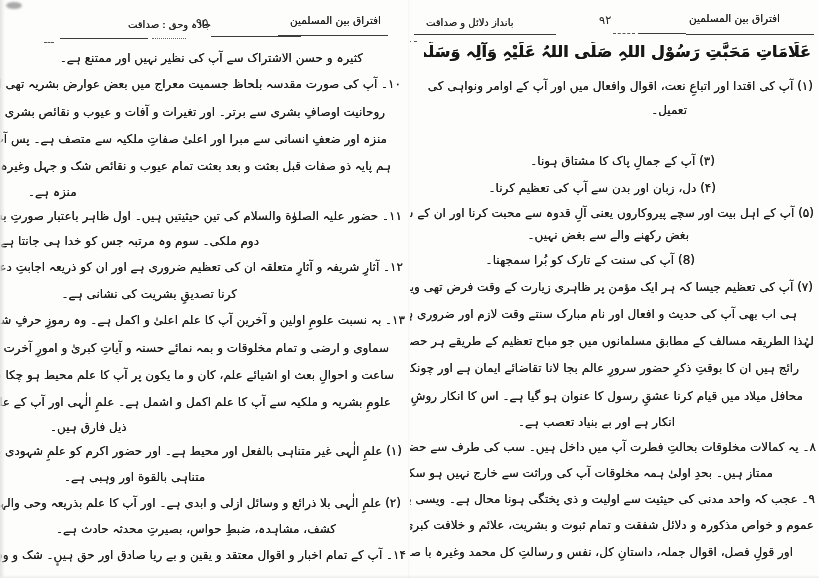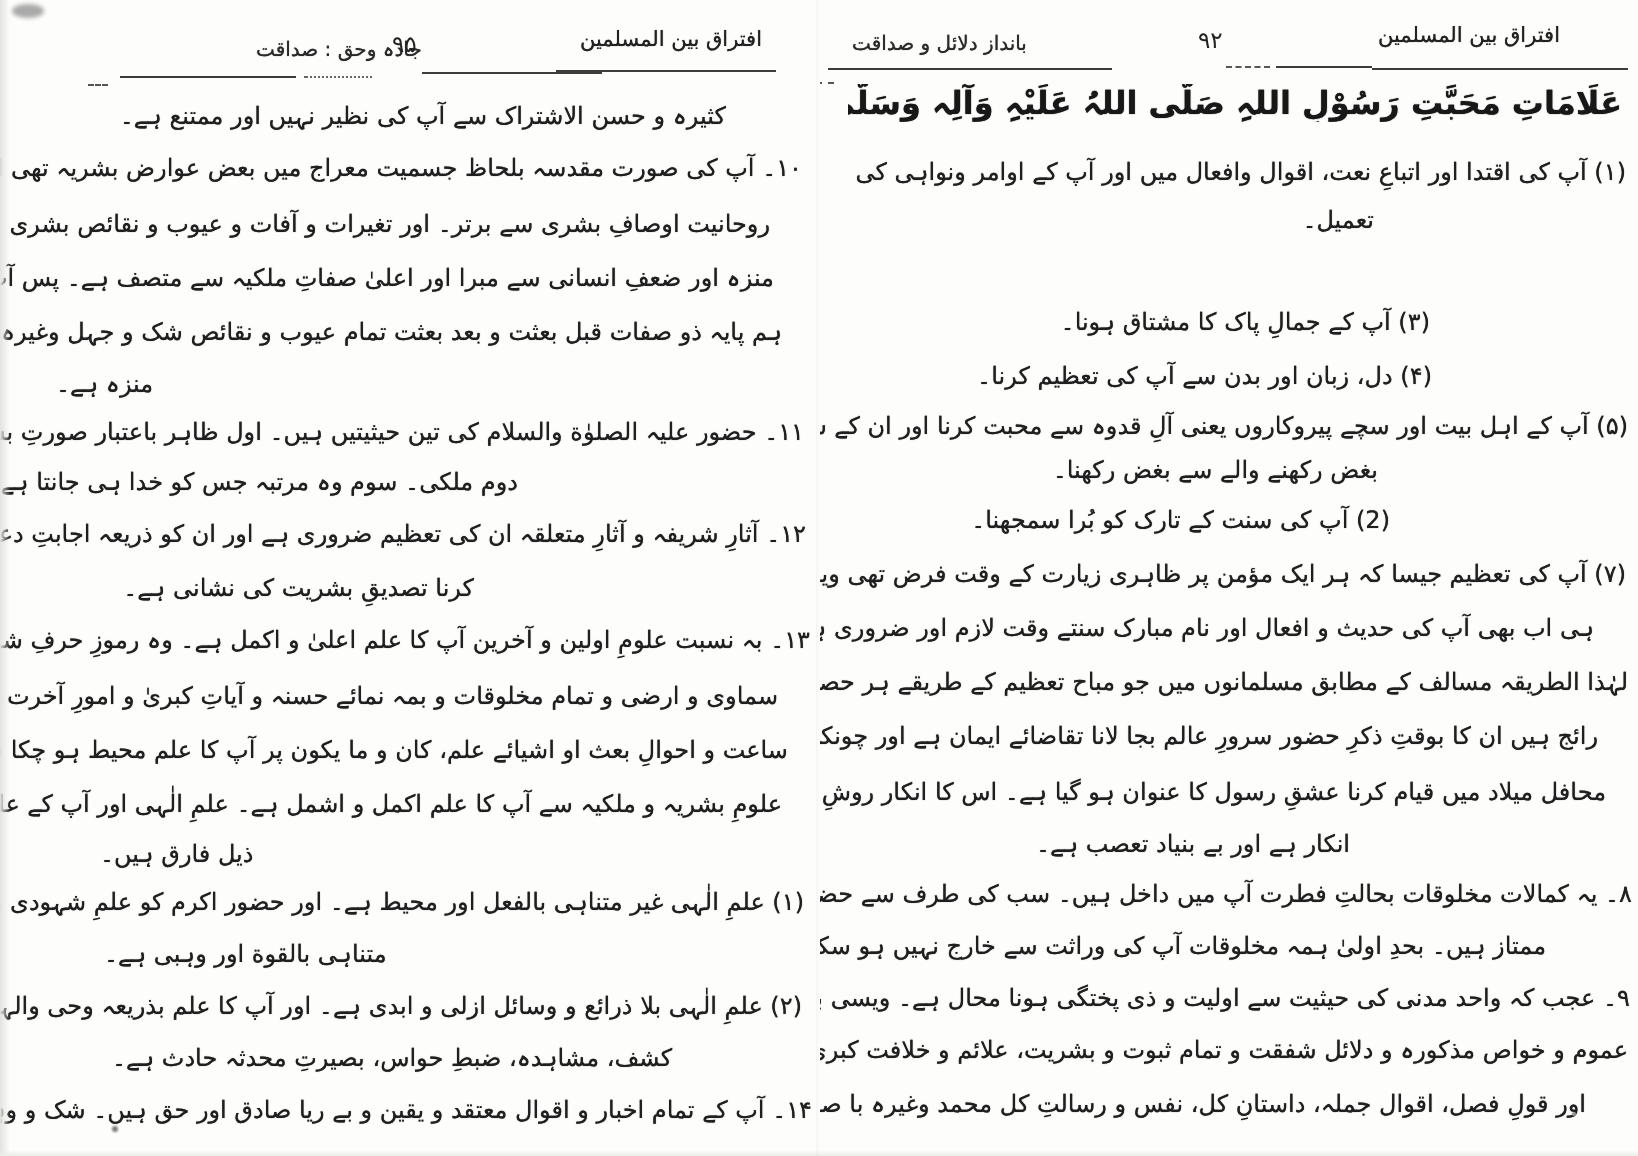--- a/index.html
+++ b/index.html
@@ -89,21 +89,21 @@
         <div class="line" style="top: 208px; right: 7px;">۱۱۔ حضور علیہ الصلوٰة والسلام کی تین حیثیتیں ہیں۔ اول ظاہر باعتبار صورتِ بشر</div>
         <div class="line" style="top: 233px; right: 150px;">دوم ملکی۔ سوم وہ مرتبہ جس کو خدا ہی جانتا ہے۔</div>
         <div class="line" style="top: 259px; right: 6px;">۱۲۔ آثارِ شریفہ و آثارِ متعلقہ ان کی تعظیم ضروری ہے اور ان کو ذریعہ اجابتِ دعا خیال</div>
         <div class="line" style="top: 286px; right: 172px;">کرنا تصدیقِ بشریت کی نشانی ہے۔</div>
         <div class="line" style="top: 312px; right: 4px;">۱۳۔ بہ نسبت علومِ اولین و آخرین آپ کا علم اعلیٰ و اکمل ہے۔ وہ رموزِ حرفِ شریف تک حکمت</div>
         <div class="line" style="top: 340px; right: 20px;">سماوی و ارضی و تمام مخلوقات و بمہ نمائے حسنہ و آیاتِ کبریٰ و امورِ آخرت و اشراطِ</div>
         <div class="line" style="top: 367px; right: 15px;">ساعت و احوالِ بعث او اشیائے علم، کان و ما یکون پر آپ کا علم محیط ہو چکا ہے۔ تمام</div>
         <div class="line" style="top: 394px; right: 18px;">علومِ بشریہ و ملکیہ سے آپ کا علم اکمل و اشمل ہے۔ علمِ الٰہی اور آپ کے علم میں امور</div>
         <div class="line" style="top: 419px; left: 50px;">ذیل فارق ہیں۔</div>
         <div class="line" style="top: 443px; right: 7px;">(۱) علمِ الٰہی غیر متناہی بالفعل اور محیط ہے۔ اور حضور اکرم کو علمِ شہودی بالفعل وغیر</div>
-        <div class="line" style="top: 469px; left: 52px;">متناہی بالقوة اور وہبی ہے۔</div>
+        <div class="line" style="top: 469px; left: 64px;">متناہی بالقوة اور وہبی ہے۔</div>
         <div class="line" style="top: 495px; right: 8px;">(۲) علمِ الٰہی بلا ذرائع و وسائل ازلی و ابدی ہے۔ اور آپ کا علم بذریعہ وحی والہام،</div>
         <div class="line" style="top: 521px; left: 56px; text-align: right;">کشف، مشاہدہ، ضبطِ حواس، بصیرتِ محدثہ حادث ہے۔</div>
         <div class="line" style="top: 547px; right: 3px;">۱۴۔ آپ کے تمام اخبار و اقوال معتقد و یقین و بے ریا صادق اور حق ہیں۔ شک و وہم و تخیل</div>
       </div>
   </div>
 
   <div class="page page-right">
     <span class="hdr-section" style="left:16px;top:17px;">بانداز دلائل و صداقت</span>
     <div class="rule" style="left:4px;top:34px;width:142px;"></div>
     <div class="rule dashed" style="left:-2px;top:41px;width:9px;"></div>
@@ -116,22 +116,22 @@
     <div class="rule" style="left:276px;top:34px;width:128px;"></div>
 
     <div class="chapter-heading">عَلَامَاتِ مَحَبَّتِ رَسُوْلِ اللہِ صَلَّی اللہُ عَلَیْہِ وَآلِہ وَسَلَّم</div>
 
     <div class="page-body">
         <div class="line" style="top: 78px; right: 6px;">(۱) آپ کی اقتدا اور اتباعِ نعت، اقوال وافعال میں اور آپ کے اوامر ونواہی کی</div>
         <div class="line" style="top: 102px; right: 132px;">تعمیل۔</div>
         <div class="line" style="top: 153px; right: 104px;">(۳) آپ کے جمالِ پاک کا مشتاق ہونا۔</div>
         <div class="line" style="top: 180px; right: 103px;">(۴) دل، زبان اور بدن سے آپ کی تعظیم کرنا۔</div>
         <div class="line" style="top: 205px; right: 5px;">(۵) آپ کے اہل بیت اور سچے پیروکاروں یعنی آلِ قدوہ سے محبت کرنا اور ان کے ساتھ</div>
-        <div class="line" style="top: 227px; right: 130px;">بغض رکھنے والے سے بغض رکھنا۔</div>
-        <div class="line" style="top: 252px; right: 124px;">(2) آپ کی سنت کے تارک کو بُرا سمجھنا۔</div>
+        <div class="line" style="top: 227px; right: 130px;">بغض رکھنے والے سے بغض نہیں۔</div>
+        <div class="line" style="top: 252px; right: 124px;">(8) آپ کی سنت کے تارک کو بُرا سمجھنا۔</div>
         <div class="line" style="top: 279px; right: 6px;">(۷) آپ کی تعظیم جیسا کہ ہر ایک مؤمن پر ظاہری زیارت کے وقت فرض تھی ویسا</div>
         <div class="line" style="top: 306px; right: 22px;">ہی اب بھی آپ کی حدیث و افعال اور نام مبارک سنتے وقت لازم اور ضروری ہے۔</div>
         <div class="line" style="top: 333px; right: 5px;">لہٰذا الطریقہ مسالف کے مطابق مسلمانوں میں جو مباح تعظیم کے طریقے ہر حصہ میں</div>
         <div class="line" style="top: 360px; right: 20px;">رائج ہیں ان کا بوقتِ ذکرِ حضور سرورِ عالم بجا لانا تقاضائے ایمان ہے اور چونکہ</div>
         <div class="line" style="top: 388px; right: 16px;">محافل میلاد میں قیام کرنا عشقِ رسول کا عنوان ہو گیا ہے۔ اس کا انکار روشِ سلف کا</div>
         <div class="line" style="top: 414px; right: 144px;">انکار ہے اور بے بنیاد تعصب ہے۔</div>
         <div class="line" style="top: 439px; right: 3px;">۸۔ یہ کمالات مخلوقات بحالتِ فطرت آپ میں داخل ہیں۔ سب کی طرف سے حضور</div>
         <div class="line" style="top: 465px; right: 46px;">ممتاز ہیں۔ بحدِ اولیٰ ہمہ مخلوقات آپ کی وراثت سے خارج نہیں ہو سکتا۔</div>
         <div class="line" style="top: 491px; right: 4px;">۹۔ عجب کہ واحد مدنی کی حیثیت سے اولیت و ذی پختگی ہونا محال ہے۔ ویسی بحیثیت</div>
         <div class="line" style="top: 517px; right: 5px;">عموم و خواص مذکورہ و دلائل شفقت و تمام ثبوت و بشریت، علائم و خلافت کبریٰ و ولایت کی</div>

